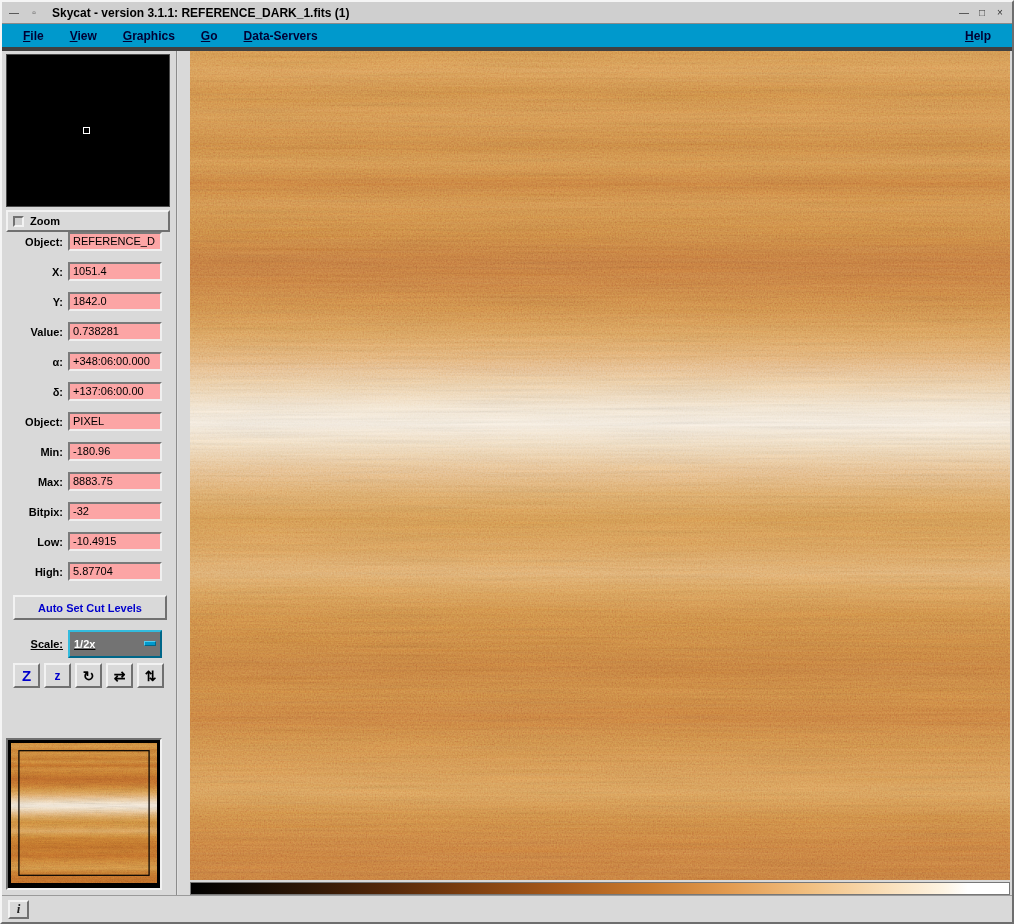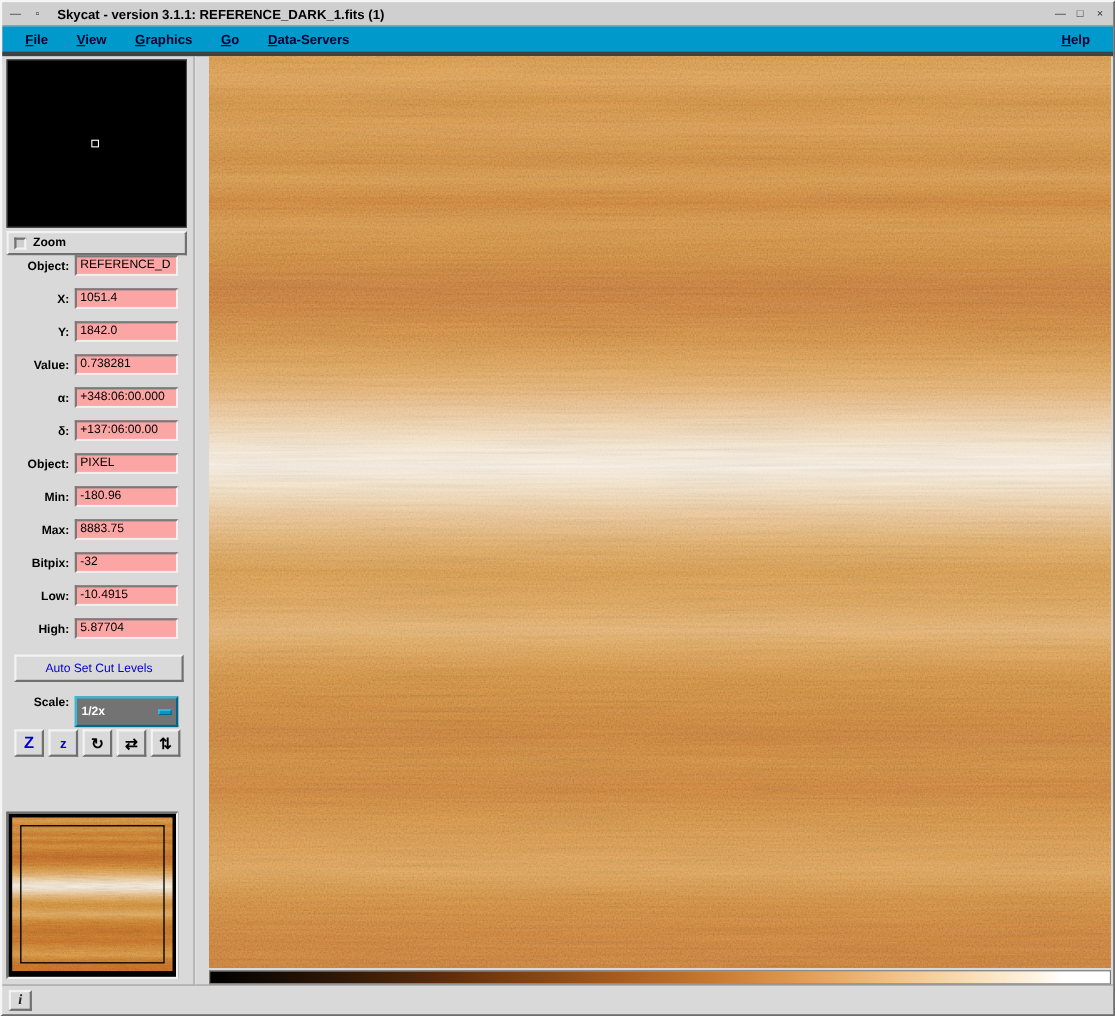--- a/index.html
+++ b/index.html
@@ -71,24 +71,24 @@
     font-size:11px; padding:1px 3px; overflow:hidden; white-space:nowrap;
     line-height:13px;
   }
   .btn-raised{
     background:#d9d9d9;
     border:2px solid; border-color:#f2f2f2 #707070 #707070 #f2f2f2;
     cursor:default;
   }
   .auto-cut{
     margin:3px 4px 0 7px; width:154px; height:25px;
-    font-size:11px; font-weight:normal; color:#0000cc;
+    font-size:11px; font-weight:bold; color:#0000cc;
     display:flex; align-items:center; justify-content:center; flex:none;
   }
-  .scale-row{ display:flex; align-items:flex-start; margin-top:13px; height:21px; flex:none; }
+  .scale-row{ display:flex; align-items:center; margin-top:13px; height:21px; flex:none;text-decoration:underline; }
   .scale-select{
     width:94px; height:21px; background:#737373; color:#fff;
     border:2px solid; border-color:#33bbdd #006688 #006688 #33bbdd;
     display:flex; align-items:center; font-size:11px; font-weight:bold;
     padding:12px 4px; justify-content:space-between; cursor:default;
   }
   .scale-indicator{
     width:12px; height:5px; background:#0099cc;
     border:1px solid; border-color:#55ccee #006688 #006688 #55ccee;
   }

